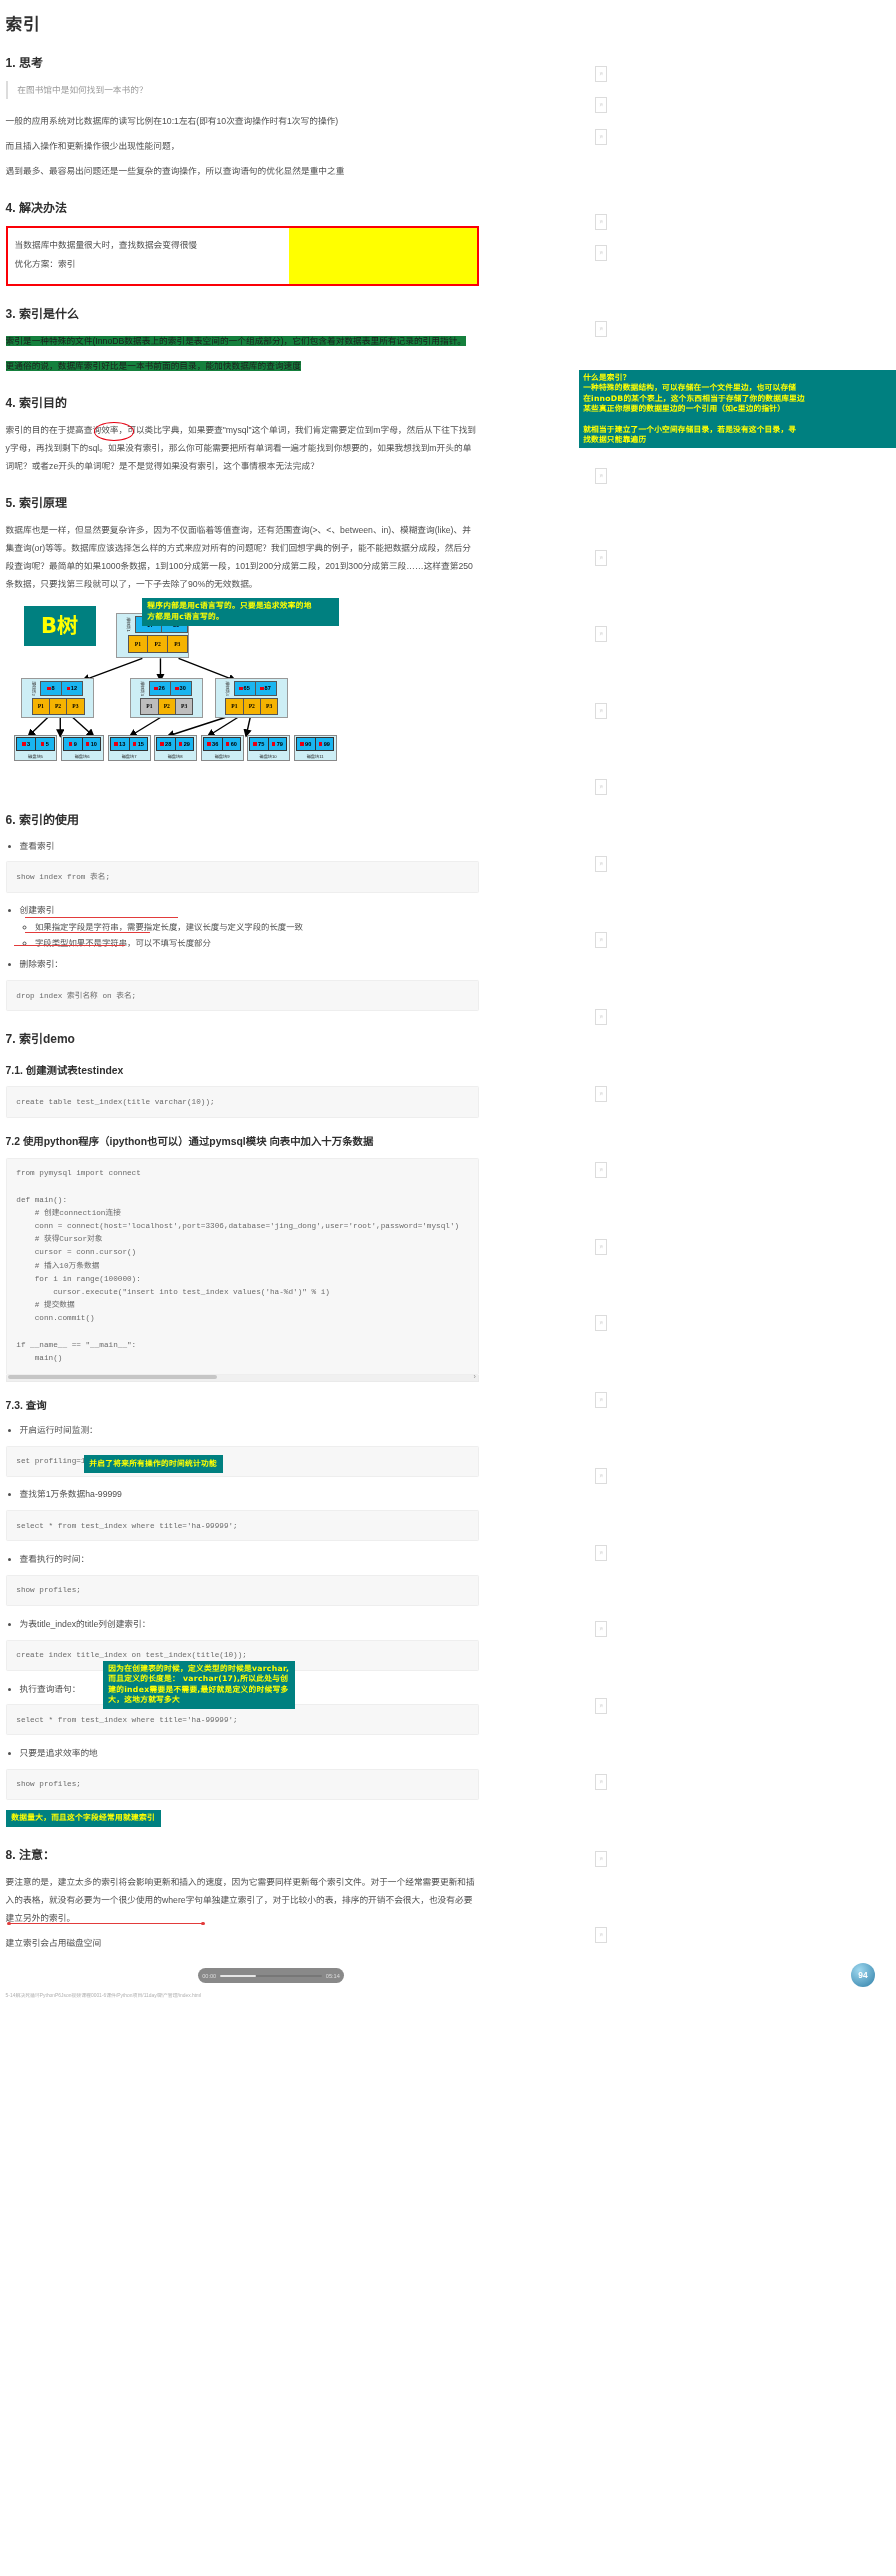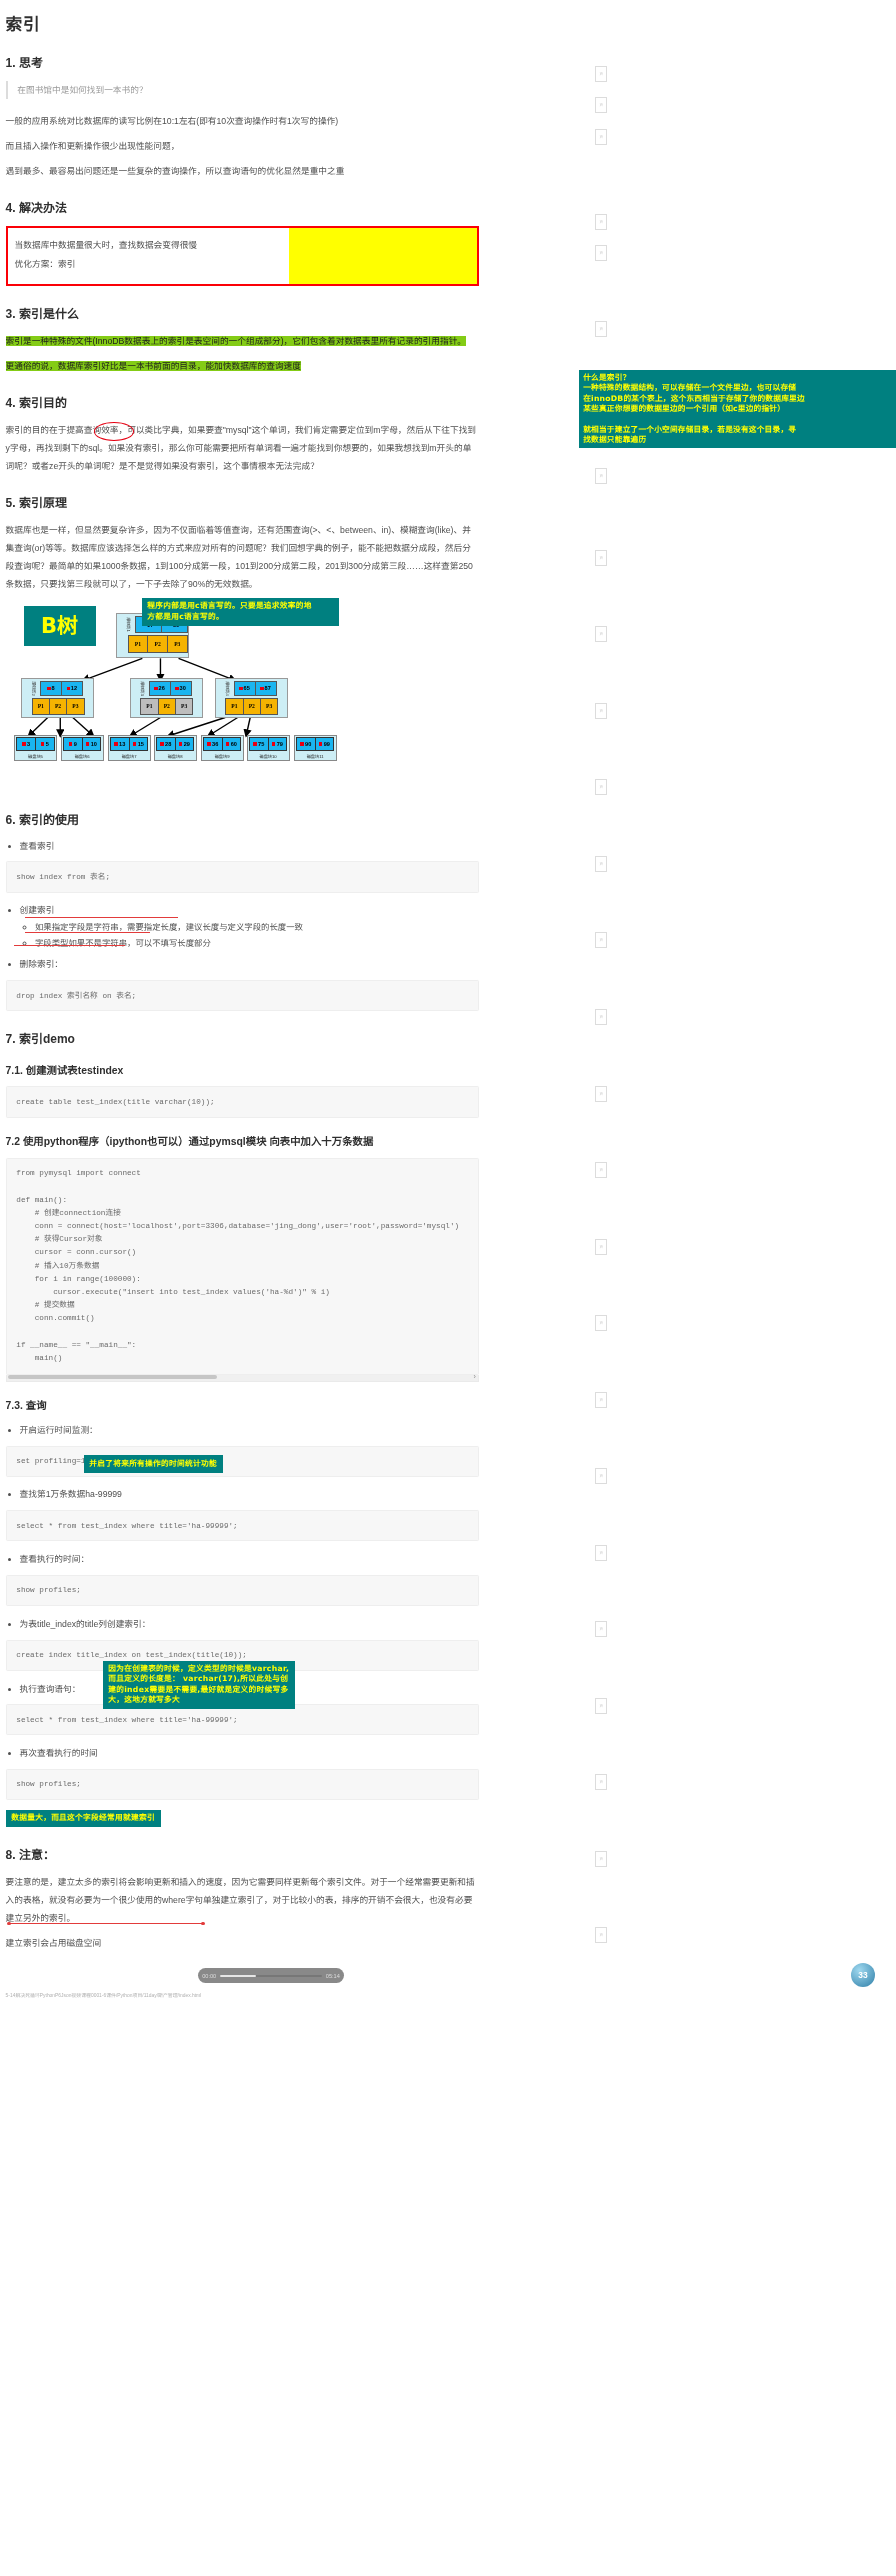--- a/index.html
+++ b/index.html
@@ -19,21 +19,21 @@
     font-size:12px;color:#2f2f2f;font-weight:bold;margin:18px 0 11px 0;
   }
   h3.sub{
     font-size:10.4px;color:#2f2f2f;font-weight:bold;margin:15.3px 0 9.7px 0;
   }
   p.para{font-size:8.7px;line-height:18px;margin:7px 0;color:#4f4f4f;}
   .quote{
     border-left:2.8px solid #dcdcdc;padding:1.4px 0 1.4px 9.7px;color:#9a9a9a;
     font-size:8.7px;line-height:15.3px;margin:9.7px 0 12.5px 0;
   }
-  .hl-green{background:#84cc16;color:#1c1c1c;}
+  .hl-green{background:#15803d;color:#1c1c1c;}
 
   
   .redbox{
     border:2.1px solid #fb0007;margin:4.2px 0 9.7px 0;position:relative;
     background:#fff;display:flex;min-height:36px;
   }
   .redbox .left{flex:0 0 267px;padding:5.6px 7px 7px 7px;}
   .redbox .right{flex:1;background:#ffff00;}
   .redbox p{margin:4.2px 0;font-size:8.7px;line-height:15.3px;}
 
@@ -573,21 +573,21 @@
       <pre class="code">create index title_index on test_index(title(10));</pre>
       <div class="teal-note" style="position:absolute;left:97px;top:21px;width:181px;">因为在创建表的时候，定义类型的时候是varchar,而且定义的长度是： varchar(17),所以此处与创建的index需要是不需要,最好就是定义的时候写多大，这地方就写多大</div>
     </div>
 
     <ul class="bl">
       <li>执行查询语句：</li>
     </ul>
     <pre class="code">select * from test_index where title='ha-99999';</pre>
 
     <ul class="bl">
-      <li>再次查看执行的时间</li>
+      <li>只要是追求效率的地</li>
     </ul>
     <pre class="code">show profiles;</pre>
 
     <div style="margin:5.6px 0 2.8px 0;">
       <span class="teal-note">数据量大，而且这个字段经常用就建索引</span>
     </div>
 
     <h2 class="sec">8. 注意：</h2>
     <div style="position:relative">
       <p class="para">要注意的是，建立太多的索引将会影响更新和插入的速度，因为它需要同样更新每个索引文件。对于一个经常需要更新和插入的表格，就没有必要为一个很少使用的where字句单独建立索引了，对于比较小的表，排序的开销不会很大，也没有必要建立另外的索引。</p>
@@ -598,16 +598,16 @@
     <div style="height:42px"></div>
   </div>
 
   <div class="playerbar">
     <span class="t">00:00</span>
     <span class="bar">
         <i></i>
       </span>
     <span class="t">05:14</span>
   </div>
-  <div class="bubble">33</div>
+  <div class="bubble">94</div>
   <div class="footer-note">5-14解决死循环PythonP6Json视频课程0001-6课件/Python项目/11day/斯产管理/index.html</div>
 </div>
 
 
 </body></html>

